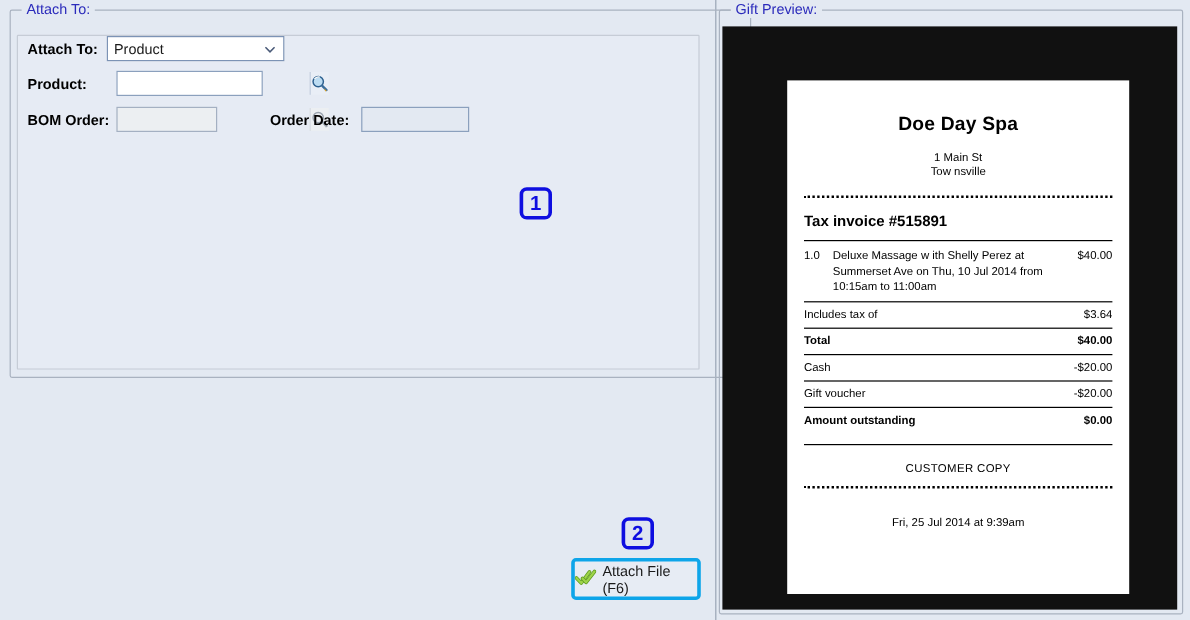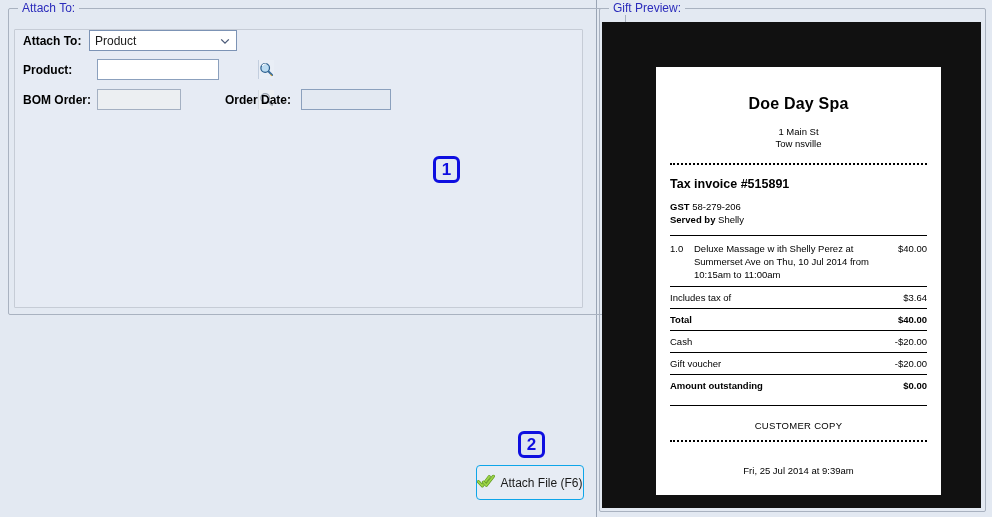--- a/index.html
+++ b/index.html
@@ -178,21 +178,21 @@
   #badge-1 { left: 433px; top: 156px; }
   #badge-2 { left: 518px; top: 431px; background: #dfe5f0; }
 
   
   #attach-file-button {
     position: absolute;
     left: 476px;
     top: 465px;
     width: 108px;
     height: 35px;
-    border: 1px solid #0ea5e9;
+    border: 3px solid #0ea5e9;
     border-radius: 4px;
     background: #e7ecf4;
     display: flex;
     align-items: center;
     justify-content: center;
     gap: 5px;
     box-sizing: border-box;
     font-size: 12px;
     color: #1a1a1a;
   }
@@ -387,30 +387,20 @@
 
         <div class="r-addr">
           <div>1 Main St</div>
           <div>Tow nsville</div>
         </div>
 
         <div class="r-dotted"></div>
 
         <div class="r-invoice">Tax invoice #515891</div>
 
-        <div class="r-meta">
-          <div>
-            <b>GST</b>
-            <span>58-279-206</span>
-          </div>
-          <div>
-            <b>Served by</b>
-            <span>Shelly</span>
-          </div>
-        </div>
 
         <div class="r-rule"></div>
 
         <div class="r-lineitem">
           <span class="r-li-qty">1.0</span>
           <span class="r-li-desc">Deluxe Massage w ith Shelly Perez at Summerset Ave on Thu, 10 Jul 2014 from 10:15am to 11:00am</span>
           <span class="r-li-amt">$40.00</span>
         </div>
 
         <div class="r-totrow">

